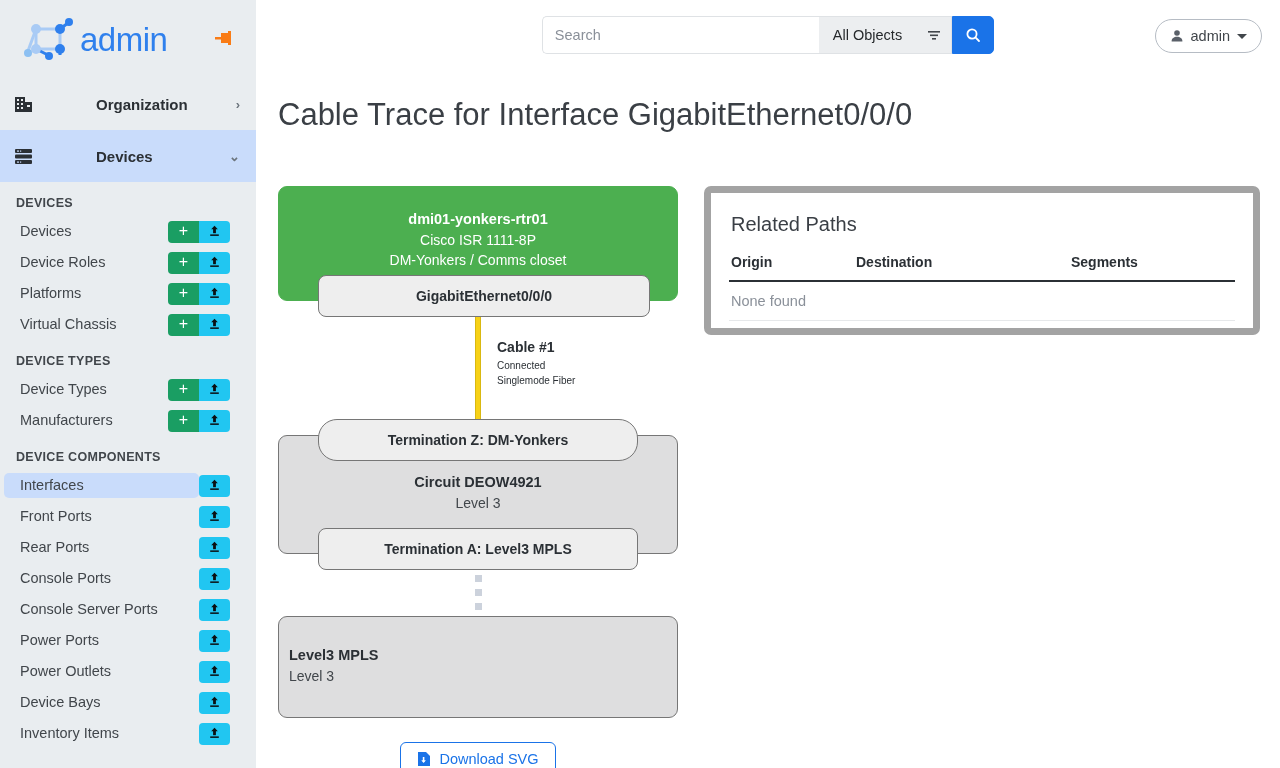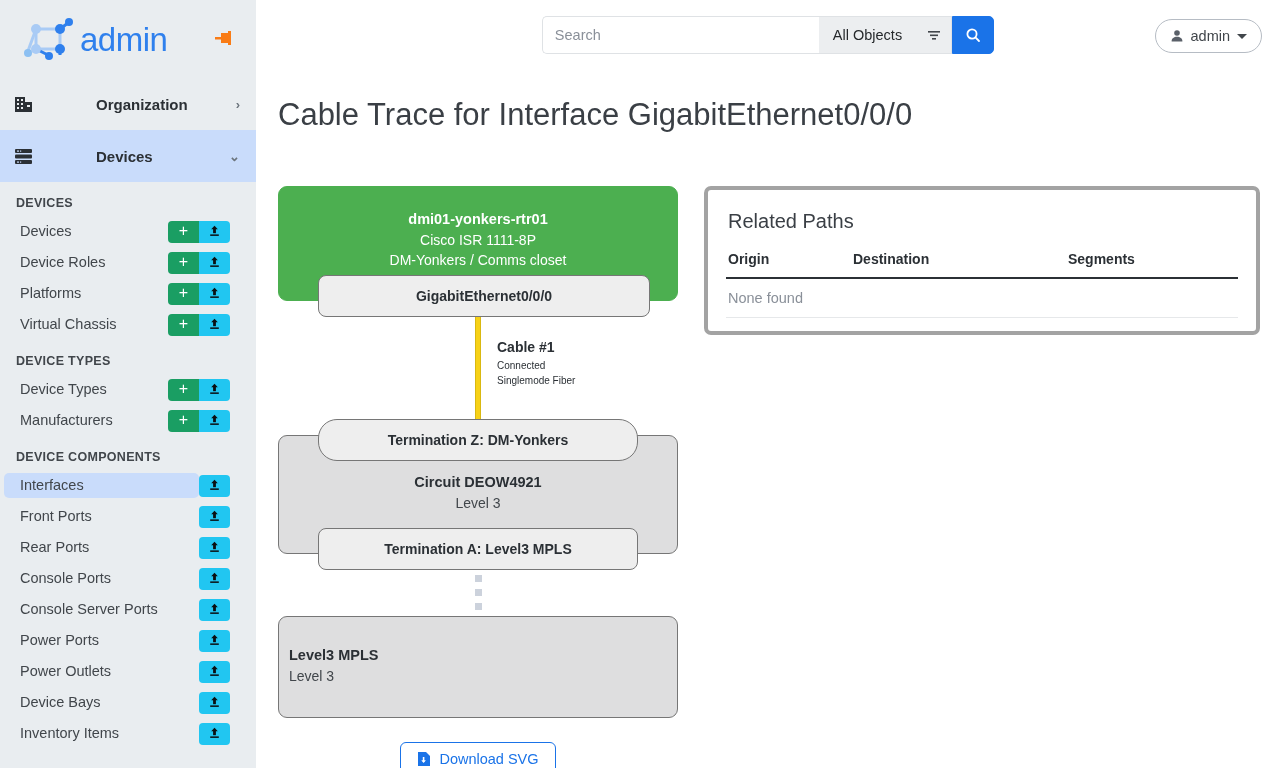--- a/index.html
+++ b/index.html
@@ -199,21 +199,21 @@
   .dl-btn {
     display: inline-flex; align-items: center; gap: 8px;
     border: 1px solid #1a73e8; color: #1a73e8; background: #fff;
     border-radius: 6px; padding: 8px 16px; font-size: 14.5px; cursor: pointer;
     font-family: "Liberation Sans", sans-serif;
   }
 
   
   .card {
     flex: 1;
-    border: 4px solid #a3a3a3; border-radius: 7px;
+    border: 7px solid #a3a3a3; border-radius: 7px;
     background: #fff; padding: 18px 18px 22px;
     height: 149px;
   }
   .card-title { font-size: 20px; color: #3a3f45; font-weight: 400; margin: 2px 0 18px 2px; }
   table.paths { width: 100%; border-collapse: collapse; }
   table.paths th {
     text-align: left; font-size: 14px; font-weight: bold; color: #2b3035;
     padding: 0 0 10px 2px; border-bottom: 2px solid #2b3035;
   }
   table.paths td {

